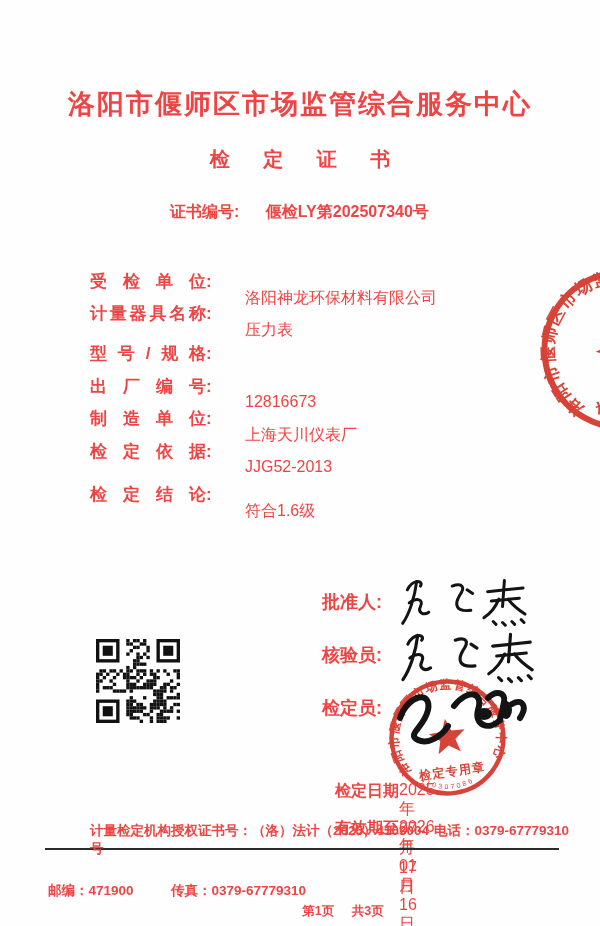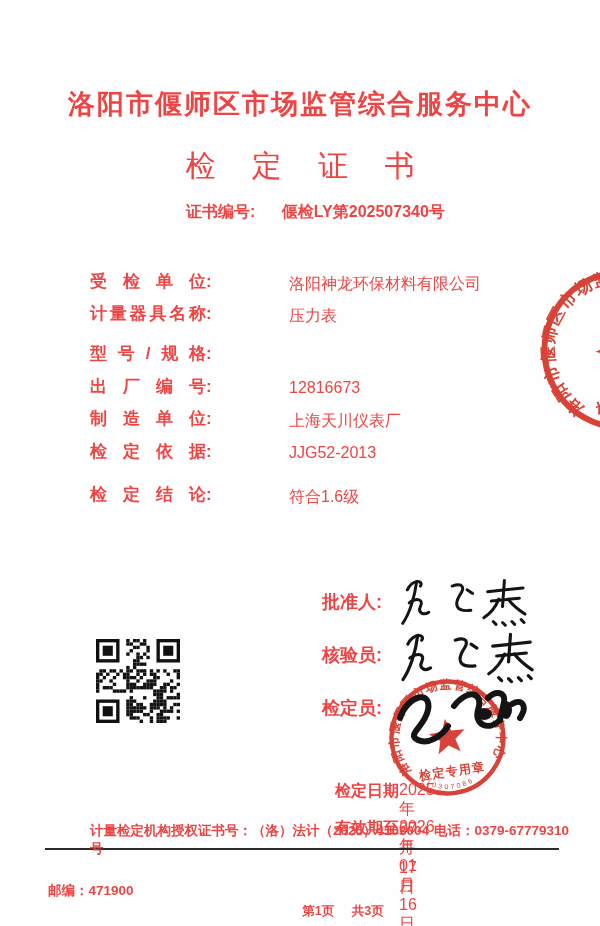--- a/index.html
+++ b/index.html
@@ -1,30 +1,30 @@
 <!DOCTYPE html>
 <html><head>
 <meta charset="utf-8">
 <style>
   html,body{margin:0;padding:0;background:#e8e8e8;}
   #page{position:relative;width:600px;height:926px;background:#fefefe;overflow:hidden;
         font-family:"Liberation Sans","DejaVu Sans",sans-serif;color:#ef4444;}
   .abs{position:absolute;}
   
   #org-title{top:86px;left:0;width:600px;text-align:center;font-size:27px;font-weight:bold;letter-spacing:2px;}
-  #doc-title{top:146px;left:0;width:600px;text-align:center;font-size:30px;font-weight:normal;letter-spacing:14px;text-indent:14px;}
+  #doc-title{top:146px;left:0;width:600px;text-align:center;font-size:20px;font-weight:bold;letter-spacing:14px;text-indent:14px;}
   
   #cert-row{top:202px;left:170px;font-size:16px;}
-  #cert-row .lbl{font-weight:bold;margin-left:16px;}
+  #cert-row .lbl{font-weight:bold;}
   #cert-row .val{margin-left:22px;font-weight:bold;text-align:center;}
   
   .f-row{left:90px;width:470px;height:22px;font-size:16px;}
   .f-label{display:inline-block;width:116px;text-align:justify;text-align-last:justify;font-weight:bold;font-size:17px;}
   .f-colon{font-weight:bold;font-size:17px;}
-  .f-value{position:absolute;left:155px;top:4px;margin-left:44px;}
+  .f-value{position:absolute;left:155px;top:18px;}
   
   .sig-row{left:322px;height:40px;text-align:center;}
   .sig-label{font-size:18px;font-weight:bold;}
   .sig-svg{position:absolute;left:76px;top:-18px;}
   
   .date-row{left:335px;font-size:16px;}
   .date-label{font-weight:bold;}
   .date-value{position:absolute;left:64px;top:0;word-spacing:7px;}
   
   .stamp{opacity:.88;mix-blend-mode:multiply;}
@@ -355,18 +355,19 @@
     <span class="date-value">2026 年 01 月 16 日</span>
   </div>
 
   <div class="abs" id="f-rule"></div>
   <div class="abs f-line" id="f-line1">
     <span class="fc1">计量检定机构授权证书号：（洛）法计（2025）4103004号</span>
     <span>电话：0379-67779310</span>
   </div>
   <div class="abs f-line" id="f-line2">
     <span class="fc2b">邮编：471900</span>
+    <span>传真：0379-67779310</span>
   </div>
   <div class="abs" id="f-line3">
     <span>第1页</span>
     <span>共3页</span>
   </div>
 </div>
 
 </body></html>

